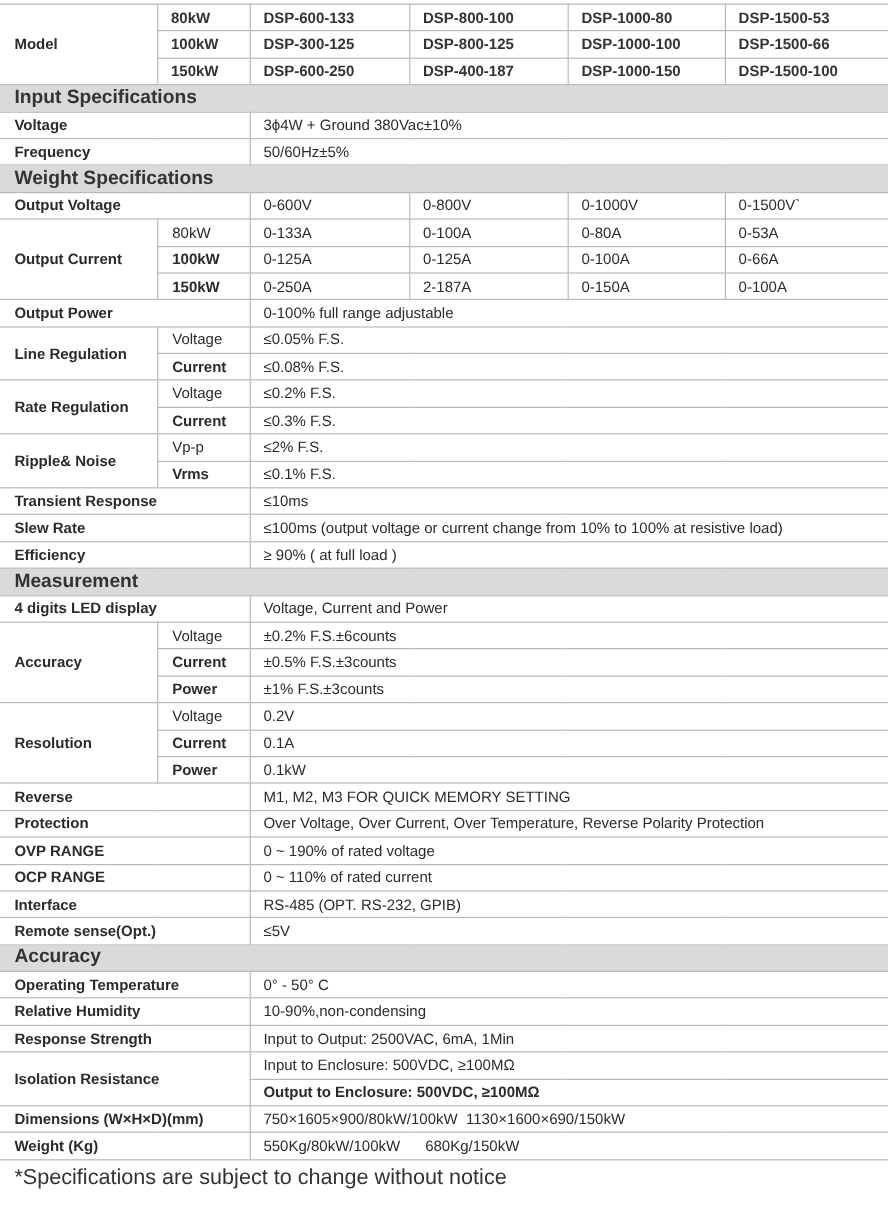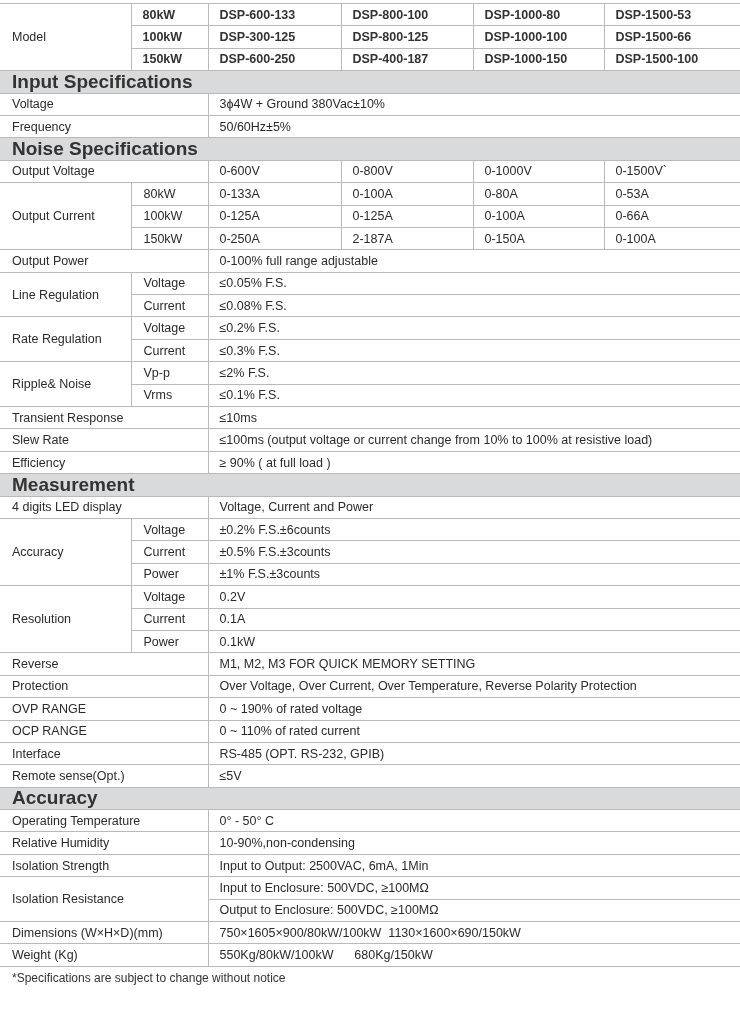--- a/index.html
+++ b/index.html
@@ -2,27 +2,27 @@
 <html><head>
 <meta charset="utf-8">
 <style>
   html, body { margin: 0; padding: 0; background: #ffffff; }
   body { width: 740px; height: 1024px; position: relative; overflow: hidden;
          font-family: "Liberation Sans", "DejaVu Sans", sans-serif; color: #2b2b2b; }
   table.spec { position: absolute; left: 0; top: 3px; width: 740px;
                border-collapse: collapse; table-layout: fixed; font-size: 12.5px; }
   table.spec td { border: 1.5px solid #b9b9b9; height: 21.4px; padding: 0 0 0 11px;
                   white-space: nowrap; overflow: hidden; line-height: 20px; }
-  table.spec tr td:first-child { border-left: none; }
+  table.spec tr td:first-child { border-left: none; font-weight: bold; }
   table.spec tr td:last-child { border-right: none; }
   table.spec td.b { font-weight: bold; color: #333; }
-  table.spec td.sec { background: #d9dadb; font-weight: bold; font-size: 19px; color: #333; padding-left: 12px; }
+  table.spec td.sec { background: #d9dadb; font-weight: bold; font-size: 16px; color: #333; padding-left: 12px; }
   table.spec td.lbl { padding-left: 12px; }
   table.spec td.sub { padding-left: 12px; }
-  .note { position: absolute; left: 12px; top: 971px; font-size: 12px; color: #333; }
+  .note { position: absolute; left: 12px; top: 971px; font-size: 18px; color: #333; }
 </style>
 </head>
 <body>
 
 <table class="spec">
   <colgroup>
     <col style="width:131px">
       <col style="width:77px">
       <col style="width:133px">
       <col style="width:132px">
@@ -60,21 +60,21 @@
     <tr>
       <td colspan="2" class="lbl">Voltage</td>
       <td colspan="4">3ϕ4W + Ground  380Vac±10%</td>
     </tr>
     <tr>
       <td colspan="2" class="lbl">Frequency</td>
       <td colspan="4">50/60Hz±5%</td>
     </tr>
 
     <tr>
-        <td colspan="6" class="sec">Noise Specifications</td>
+        <td colspan="6" class="sec">Weight Specifications</td>
       </tr>
     <tr>
       <td colspan="2" class="lbl">Output Voltage</td>
       <td>0-600V</td>
       <td>0-800V</td>
       <td>0-1000V</td>
       <td>0-1500V`</td>
     </tr>
     <tr>
       <td rowspan="3" class="lbl">Output Current</td>
@@ -205,21 +205,21 @@
       </tr>
     <tr>
       <td colspan="2" class="lbl">Operating Temperature</td>
       <td colspan="4">0° - 50° C</td>
     </tr>
     <tr>
       <td colspan="2" class="lbl">Relative Humidity</td>
       <td colspan="4">10-90%,non-condensing</td>
     </tr>
     <tr>
-      <td colspan="2" class="lbl">Isolation Strength</td>
+      <td colspan="2" class="lbl">Response Strength</td>
       <td colspan="4">Input to Output: 2500VAC, 6mA, 1Min</td>
     </tr>
     <tr>
       <td colspan="2" rowspan="2" class="lbl">Isolation Resistance</td>
       <td colspan="4">Input to Enclosure: 500VDC, ≥100MΩ</td>
     </tr>
     <tr>
       <td colspan="4">Output to Enclosure: 500VDC, ≥100MΩ</td>
     </tr>
     <tr>

